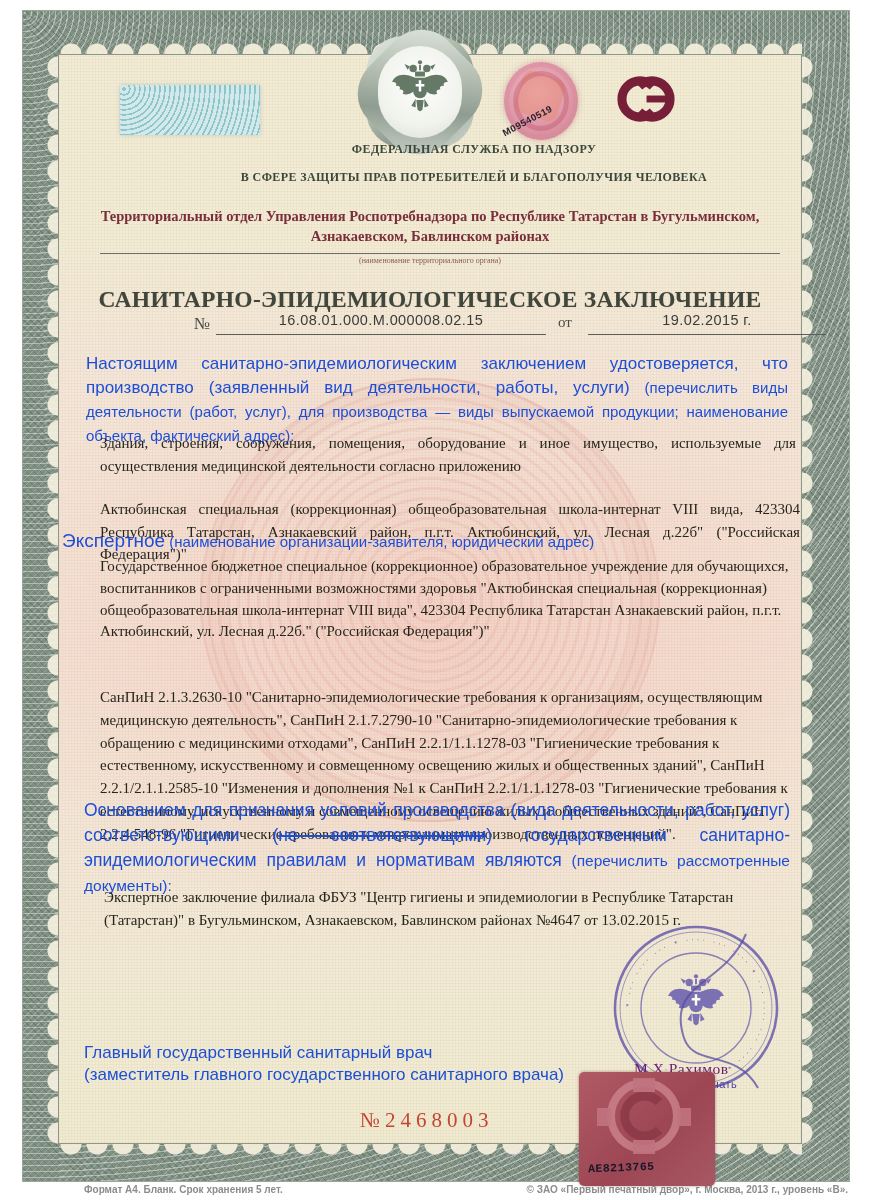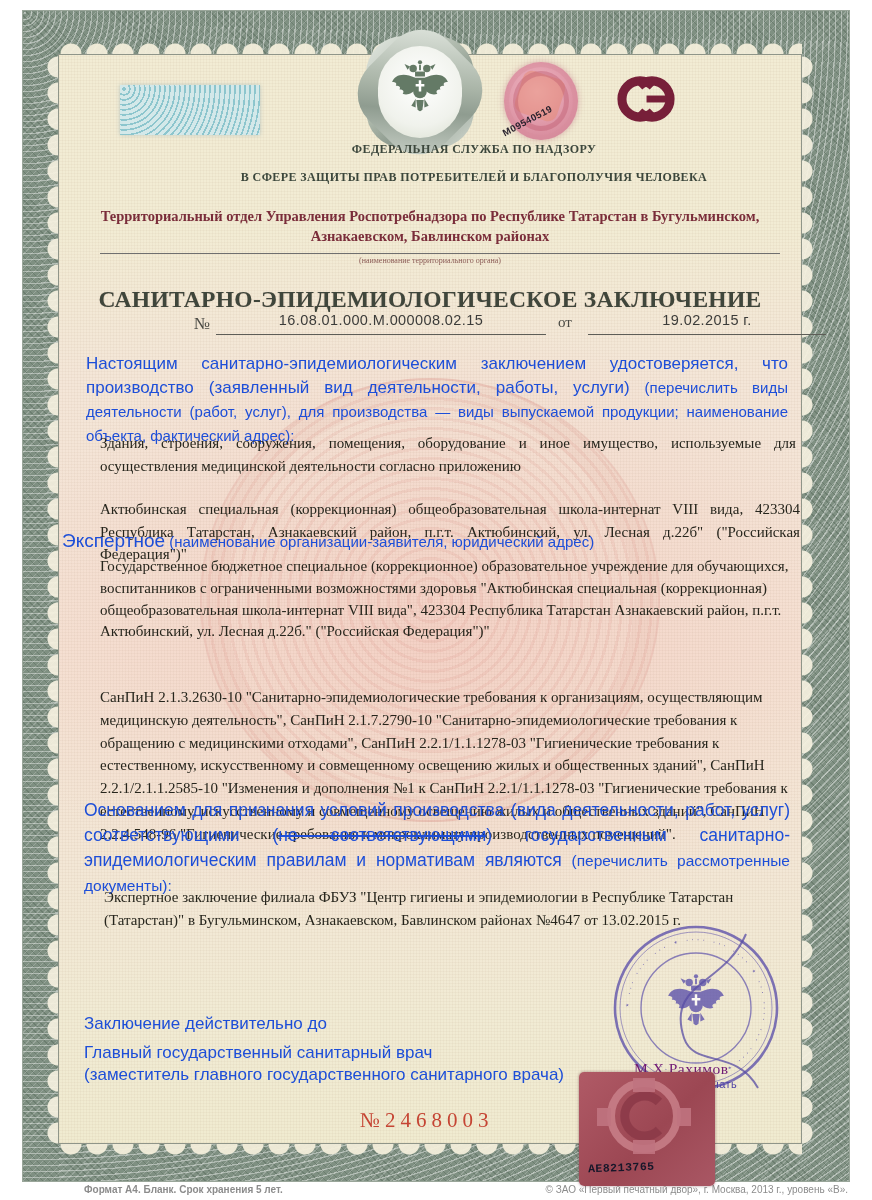--- a/index.html
+++ b/index.html
@@ -115,21 +115,21 @@
   .holo-stamp{position:absolute;left:579px;top:1072px;width:136px;height:114px;z-index:6;border-radius:5px;
     background:linear-gradient(135deg,#b05a66,#9c4753 55%,#a95764);
     box-shadow:0 0 3px rgba(90,30,40,.5);}
   .holo-stamp svg{position:absolute;left:10px;top:2px;width:110px;height:86px;}
   .holo-stamp .code{position:absolute;left:9px;bottom:12px;font-family:"Liberation Mono",monospace;
     font-size:11.5px;font-weight:bold;color:#17172a;letter-spacing:.5px;transform:rotate(-2deg);}
   .serial{position:absolute;left:360px;top:1108px;z-index:4;font-family:"Liberation Serif",serif;
     font-size:21px;color:#c54534;letter-spacing:5px;}
   
   .footer-left{position:absolute;left:84px;top:1184px;z-index:3;font-size:10px;font-weight:bold;color:#8c8c8c;}
-  .footer-right{position:absolute;right:24px;top:1184px;z-index:3;font-size:10px;font-weight:normal;color:#8c8c8c;}
+  .footer-right{position:absolute;right:24px;top:1184px;z-index:3;font-size:10px;font-weight:bold;color:#8c8c8c;}
 </style>
 </head>
 <body>
 
 <svg width="0" height="0" style="position:absolute">
   <symbol id="eagle" viewBox="0 0 100 110">
     <circle cx="50" cy="7" r="3.4" fill="currentColor"></circle>
     <path d="M48.5 11 h3 v9 h-3 z" fill="currentColor"></path>
     <circle cx="39" cy="17" r="6" fill="currentColor"></circle>
     <circle cx="61" cy="17" r="6" fill="currentColor"></circle>
@@ -211,21 +211,20 @@
 
 
   <div class="blk sanpin fill-txt">СанПиН 2.1.3.2630-10 "Санитарно-эпидемиологические требования к организациям, осуществляющим медицинскую деятельность", СанПиН 2.1.7.2790-10 "Санитарно-эпидемиологические требования к обращению с медицинскими отходами", СанПиН 2.2.1/1.1.1278-03 "Гигиенические требования к естественному, искусственному и совмещенному освещению жилых и общественных зданий", СанПиН 2.2.1/2.1.1.2585-10 "Изменения и дополнения №1 к СанПиН 2.2.1/1.1.1278-03 "Гигиенические требования к естественному, искусственному и совмещенному освещению жилых и общественных зданий", СанПиН 2.2.4.548-96 "Гигиенические требования к микроклимату производственных помещений".</div>
 
   <div class="blk basis form-txt">
     <span>Основанием для признания условий производства (вида деятельности, работ, услуг) соответствующими (</span><span class="struck">не соответствующими</span><span>) государственным санитарно-эпидемиологическим правилам и нормативам являются </span><span class="note">(перечислить рассмотренные документы):</span>
   </div>
 
   <div class="blk fillD fill-txt">Экспертное заключение филиала ФБУЗ "Центр гигиены и эпидемиологии в Республике Татарстан (Татарстан)" в Бугульминском, Азнакаевском, Бавлинском районах №4647 от 13.02.2015 г.</div>
 
-  <div class="blk valid form-txt">Заключение действительно до</div>
   <div class="blk chief form-txt">
     <span>Главный государственный санитарный врач</span><br>
     <span>(заместитель главного государственного санитарного врача)</span>
   </div>
 
   <svg class="seal" viewBox="0 0 176 176">
     <circle cx="88" cy="88" r="81" fill="none" stroke="#5246a8" stroke-width="2.6" opacity=".8"></circle>
     <circle cx="88" cy="88" r="76" fill="none" stroke="#5246a8" stroke-width="1" opacity=".55"></circle>
     <circle cx="88" cy="88" r="55" fill="none" stroke="#5246a8" stroke-width="1.4" opacity=".7"></circle>
     <path id="sealpath" d="M88,88 m-66,0 a66,66 0 1,1 132,0 a66,66 0 1,1 -132,0" fill="none"></path>

